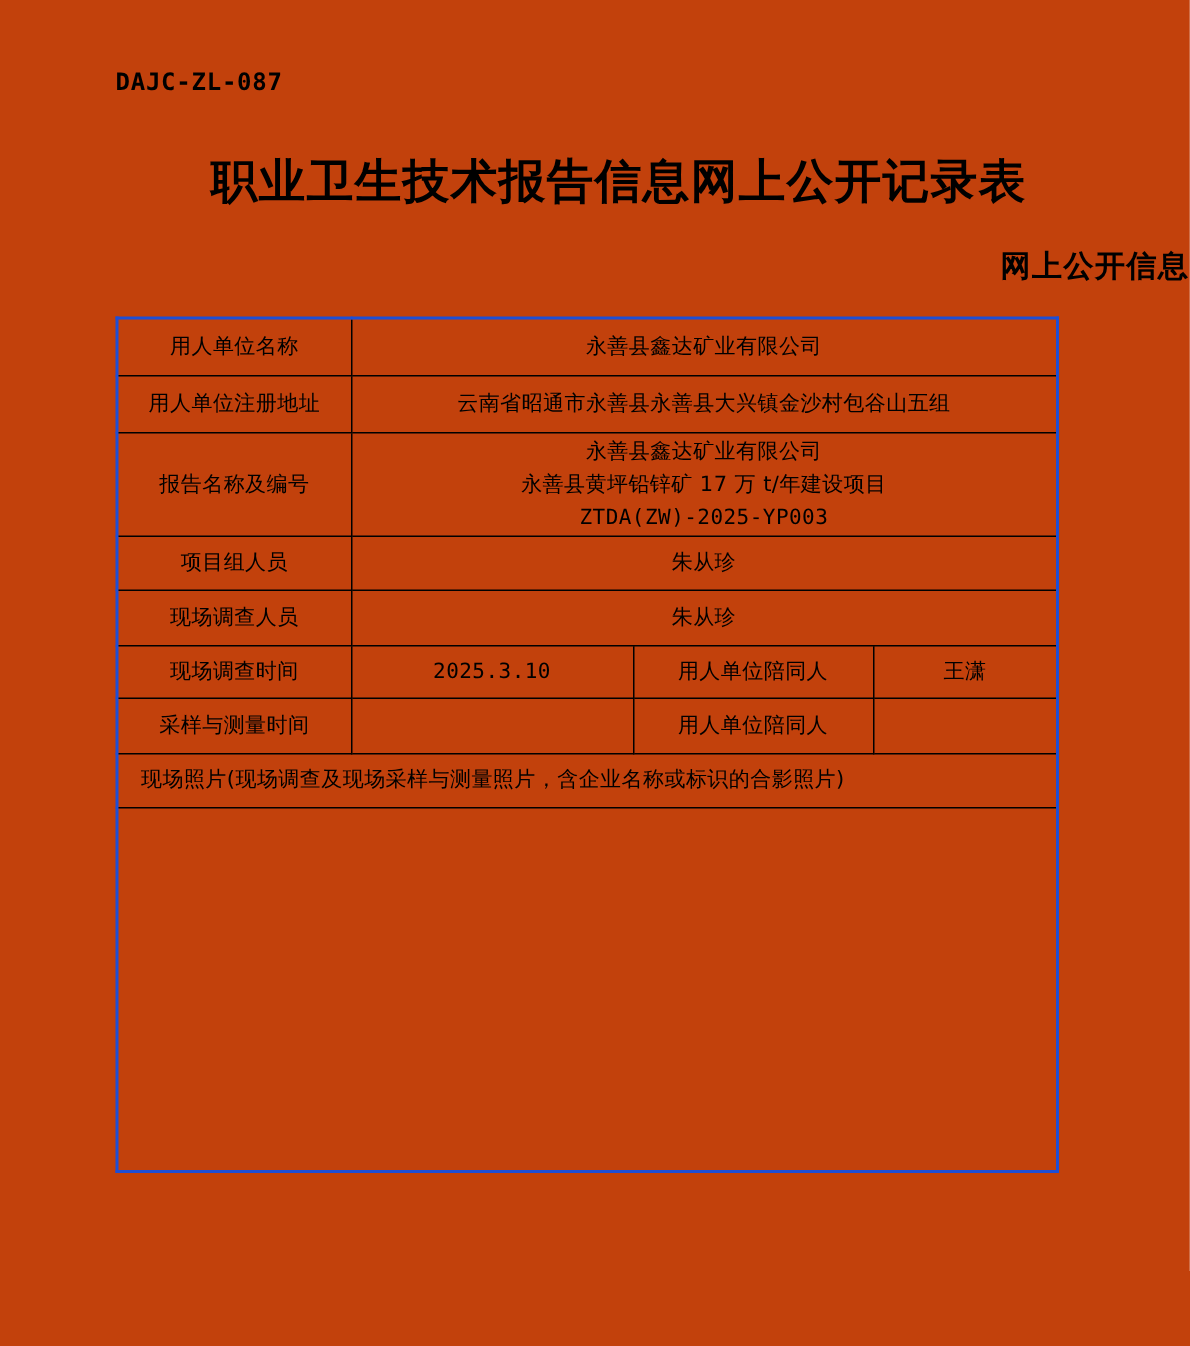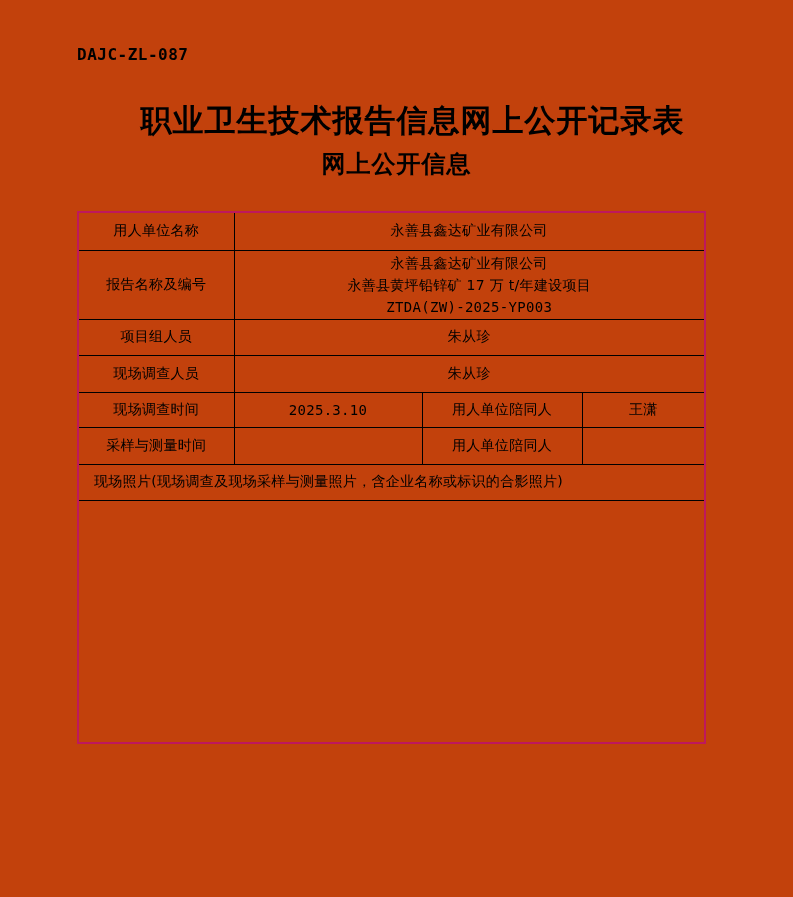--- a/index.html
+++ b/index.html
@@ -30,35 +30,35 @@
     left: 16px; top: 100px;
     width: 793px;
     text-align: center;
     font-size: 31px;
     font-weight: bold;
     letter-spacing: 1px;
     margin: 0;
   }
   .doc-subtitle {
     position: absolute;
-    left: 0; top: 148px;
+    left: 0; top: 164px;
     width: 793px;
-    text-align: center;
-    font-size: 24px;
+    text-align: right;
+    font-size: 20px;
     font-weight: bold;
     letter-spacing: 1px;
     margin: 0;
   }
   table.record-table {
     position: absolute;
     left: 77px; top: 211px;
     width: 627px;
     border-collapse: collapse;
     table-layout: fixed;
-    border: 2px solid #be185d;
+    border: 2px solid #1d4ed8;
     font-size: 14px;
   }
   .record-table td {
     border: 1px solid #000;
     padding: 1px 2px;
     text-align: center;
     vertical-align: middle;
     overflow: hidden;
     letter-spacing: 0.3px;
   }
@@ -99,20 +99,24 @@
       <col style="width:156px">
       <col style="width:188px">
       <col style="width:160px">
       <col style="width:123px">
     </colgroup>
     <tbody>
       <tr class="r-unit-name">
         <td>用人单位名称</td>
         <td colspan="3">永善县鑫达矿业有限公司</td>
       </tr>
+      <tr class="r-unit-address">
+        <td>用人单位注册地址</td>
+        <td colspan="3">云南省昭通市永善县永善县大兴镇金沙村包谷山五组</td>
+      </tr>
       <tr class="r-report">
         <td>报告名称及编号</td>
         <td colspan="3">
           <div class="report-line">永善县鑫达矿业有限公司</div>
           <div class="report-line">永善县黄坪铅锌矿 17 万 t/年建设项目</div>
           <div class="report-line mono">ZTDA(ZW)-2025-YP003</div>
         </td>
       </tr>
       <tr class="r-team">
         <td>项目组人员</td>

